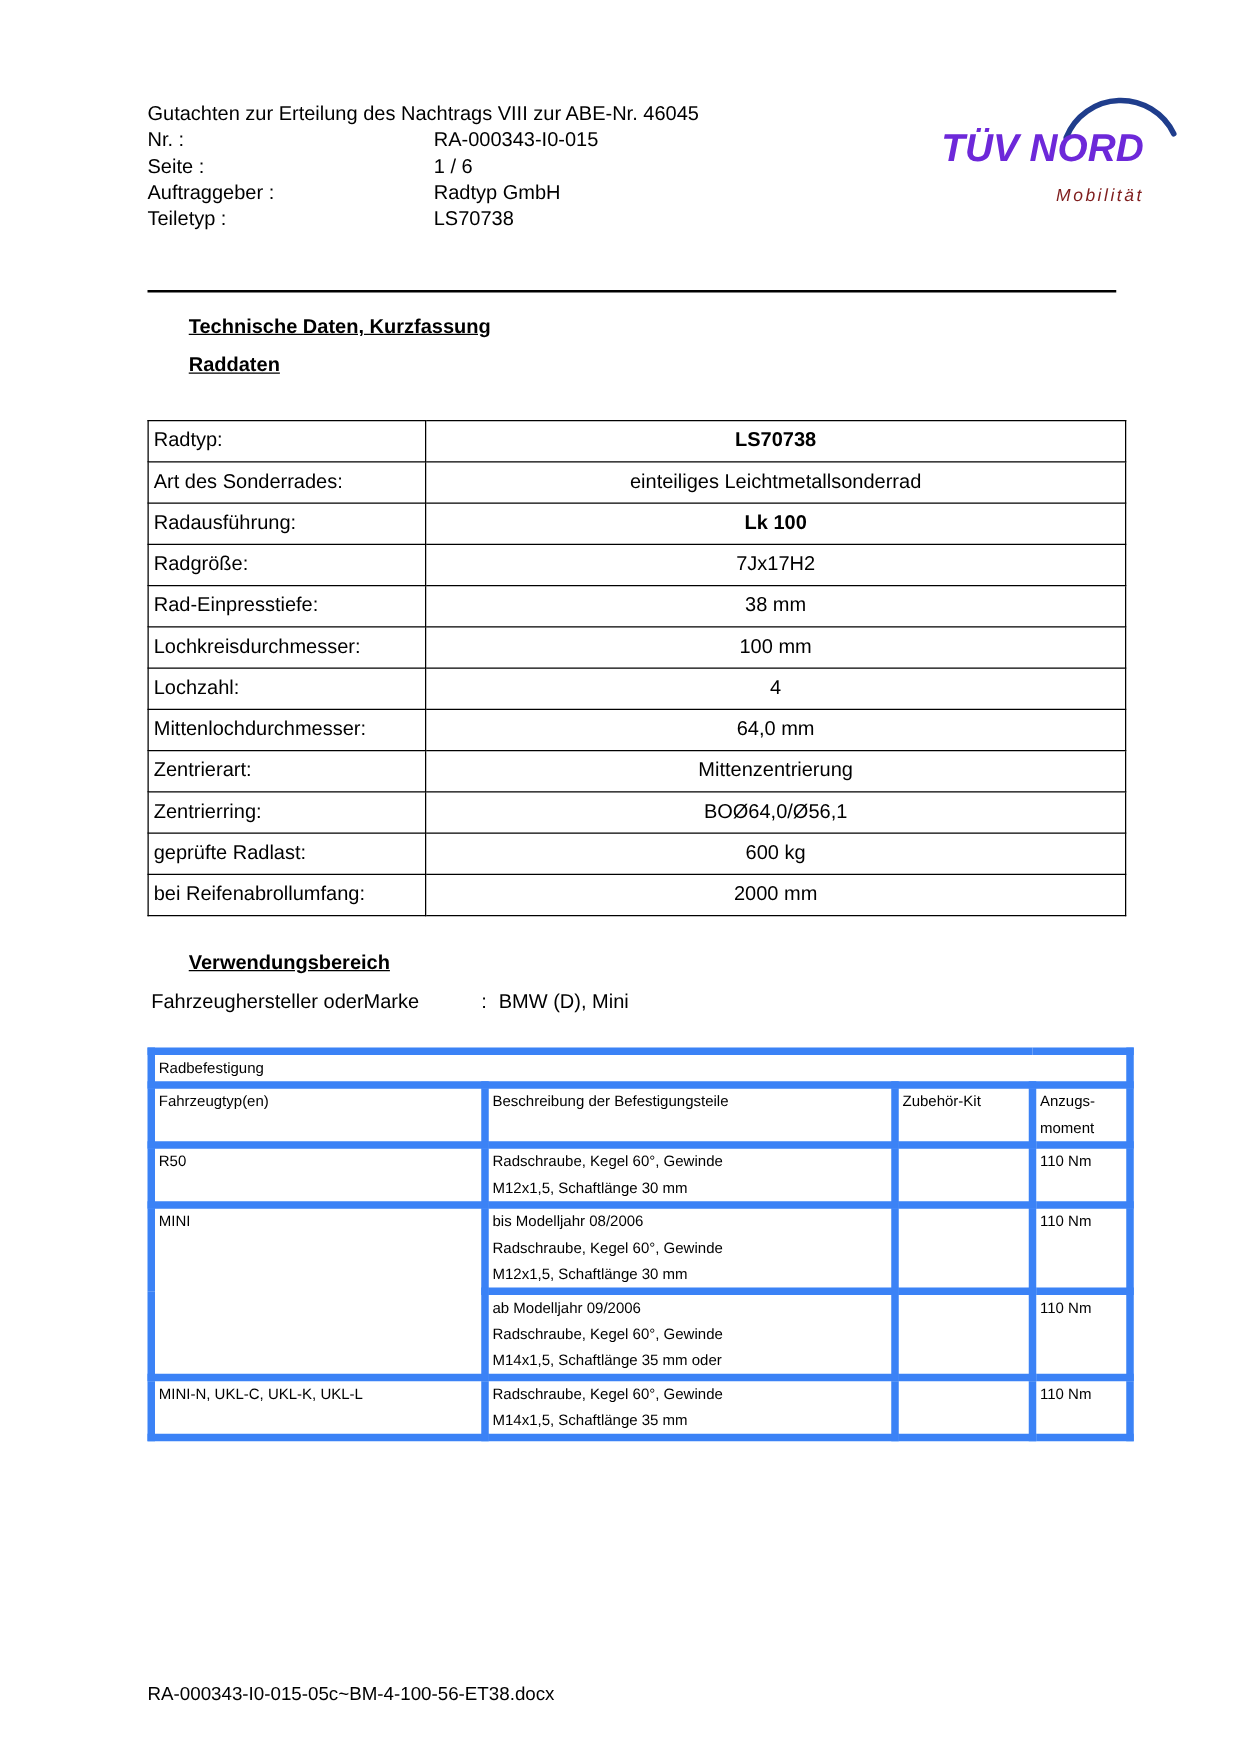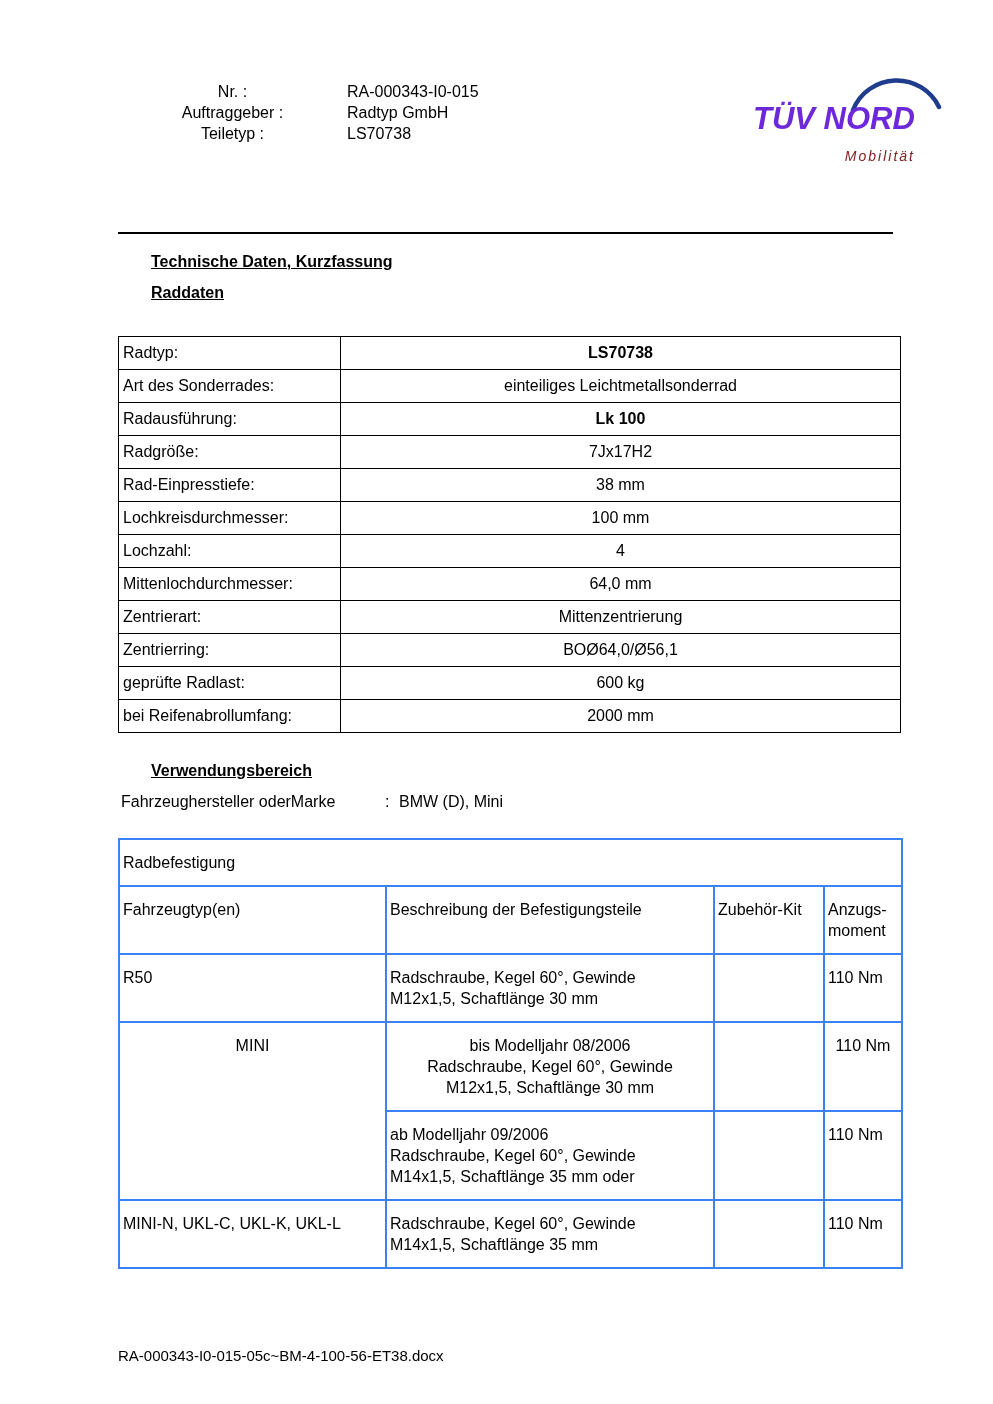--- a/index.html
+++ b/index.html
@@ -9,21 +9,21 @@
     font-family: "Liberation Sans", sans-serif;
     color: #000;
     position: relative;
   }
   .page { position: absolute; inset: 0; width: 993px; height: 1404px; background: #fff; }
 
   
   .doc-header { position: absolute; left: 118px; top: 81px; width: 560px; font-size: 16px; line-height: 21px; }
   .hdr-title { white-space: nowrap; }
   .hdr-row { display: flex; }
-  .hdr-label { width: 229px; flex: 0 0 229px; text-align: center; }
+  .hdr-label { width: 229px; flex: 0 0 229px; }
 
   
   .logo { position: absolute; left: 753px; top: 55px; width: 186px; height: 115px; }
   .logo-arc { position: absolute; left: 97px; top: 1px; }
   .logo-text {
     position: absolute; left: 0; top: 46px;
     font-size: 31px; font-weight: bold; font-style: italic;
     color: #6d28d9; letter-spacing: 0px; white-space: nowrap;
   }
   .logo-sub {
@@ -65,43 +65,48 @@
   
   .t-befestigung {
     position: absolute; left: 118px; top: 838px;
     width: 783px; border-collapse: collapse; table-layout: fixed;
   }
   .t-befestigung col.c1 { width: 267px; }
   .t-befestigung col.c2 { width: 328px; }
   .t-befestigung col.c3 { width: 110px; }
   .t-befestigung col.c4 { width: 78px; }
   .t-befestigung td {
-    border: 2px solid #3b82f6; font-size: 16px; line-height: 21px;
-    vertical-align: top; padding: 12px 3px; text-align: left;
+    border: 6px solid #3b82f6; font-size: 12px; line-height: 21px;
+    vertical-align: top; padding: 0px 3px; text-align: left;
   }
   .t-befestigung tr.r-title td { height: 22px; }
   .t-befestigung tr.r-head td  { height: 44px; }
   .t-befestigung tr.r-a td { height: 46px; }
-  .t-befestigung tr.r-b td { height: 66px; text-align: center; }
+  .t-befestigung tr.r-b td { height: 66px; }
   .t-befestigung tr.r-c td { height: 62px; }
   .t-befestigung tr.r-d td { height: 46px; }
   .pre { white-space: pre-line; }
 
   
   .footer { position: absolute; left: 118px; top: 1347px; font-size: 15px; white-space: nowrap; }
 </style>
 </head>
 <body>
 
 <div class="page">
 
   <div class="doc-header">
+    <div class="hdr-title">Gutachten zur Erteilung des Nachtrags VIII zur ABE-Nr. 46045</div>
     <div class="hdr-row">
       <span class="hdr-label">Nr. :</span>
       <span class="hdr-value">RA-000343-I0-015</span>
+    </div>
+    <div class="hdr-row">
+      <span class="hdr-label">Seite :</span>
+      <span class="hdr-value">1 / 6</span>
     </div>
     <div class="hdr-row">
       <span class="hdr-label">Auftraggeber :</span>
       <span class="hdr-value">Radtyp GmbH</span>
     </div>
     <div class="hdr-row">
       <span class="hdr-label">Teiletyp :</span>
       <span class="hdr-value">LS70738</span>
     </div>
   </div>

